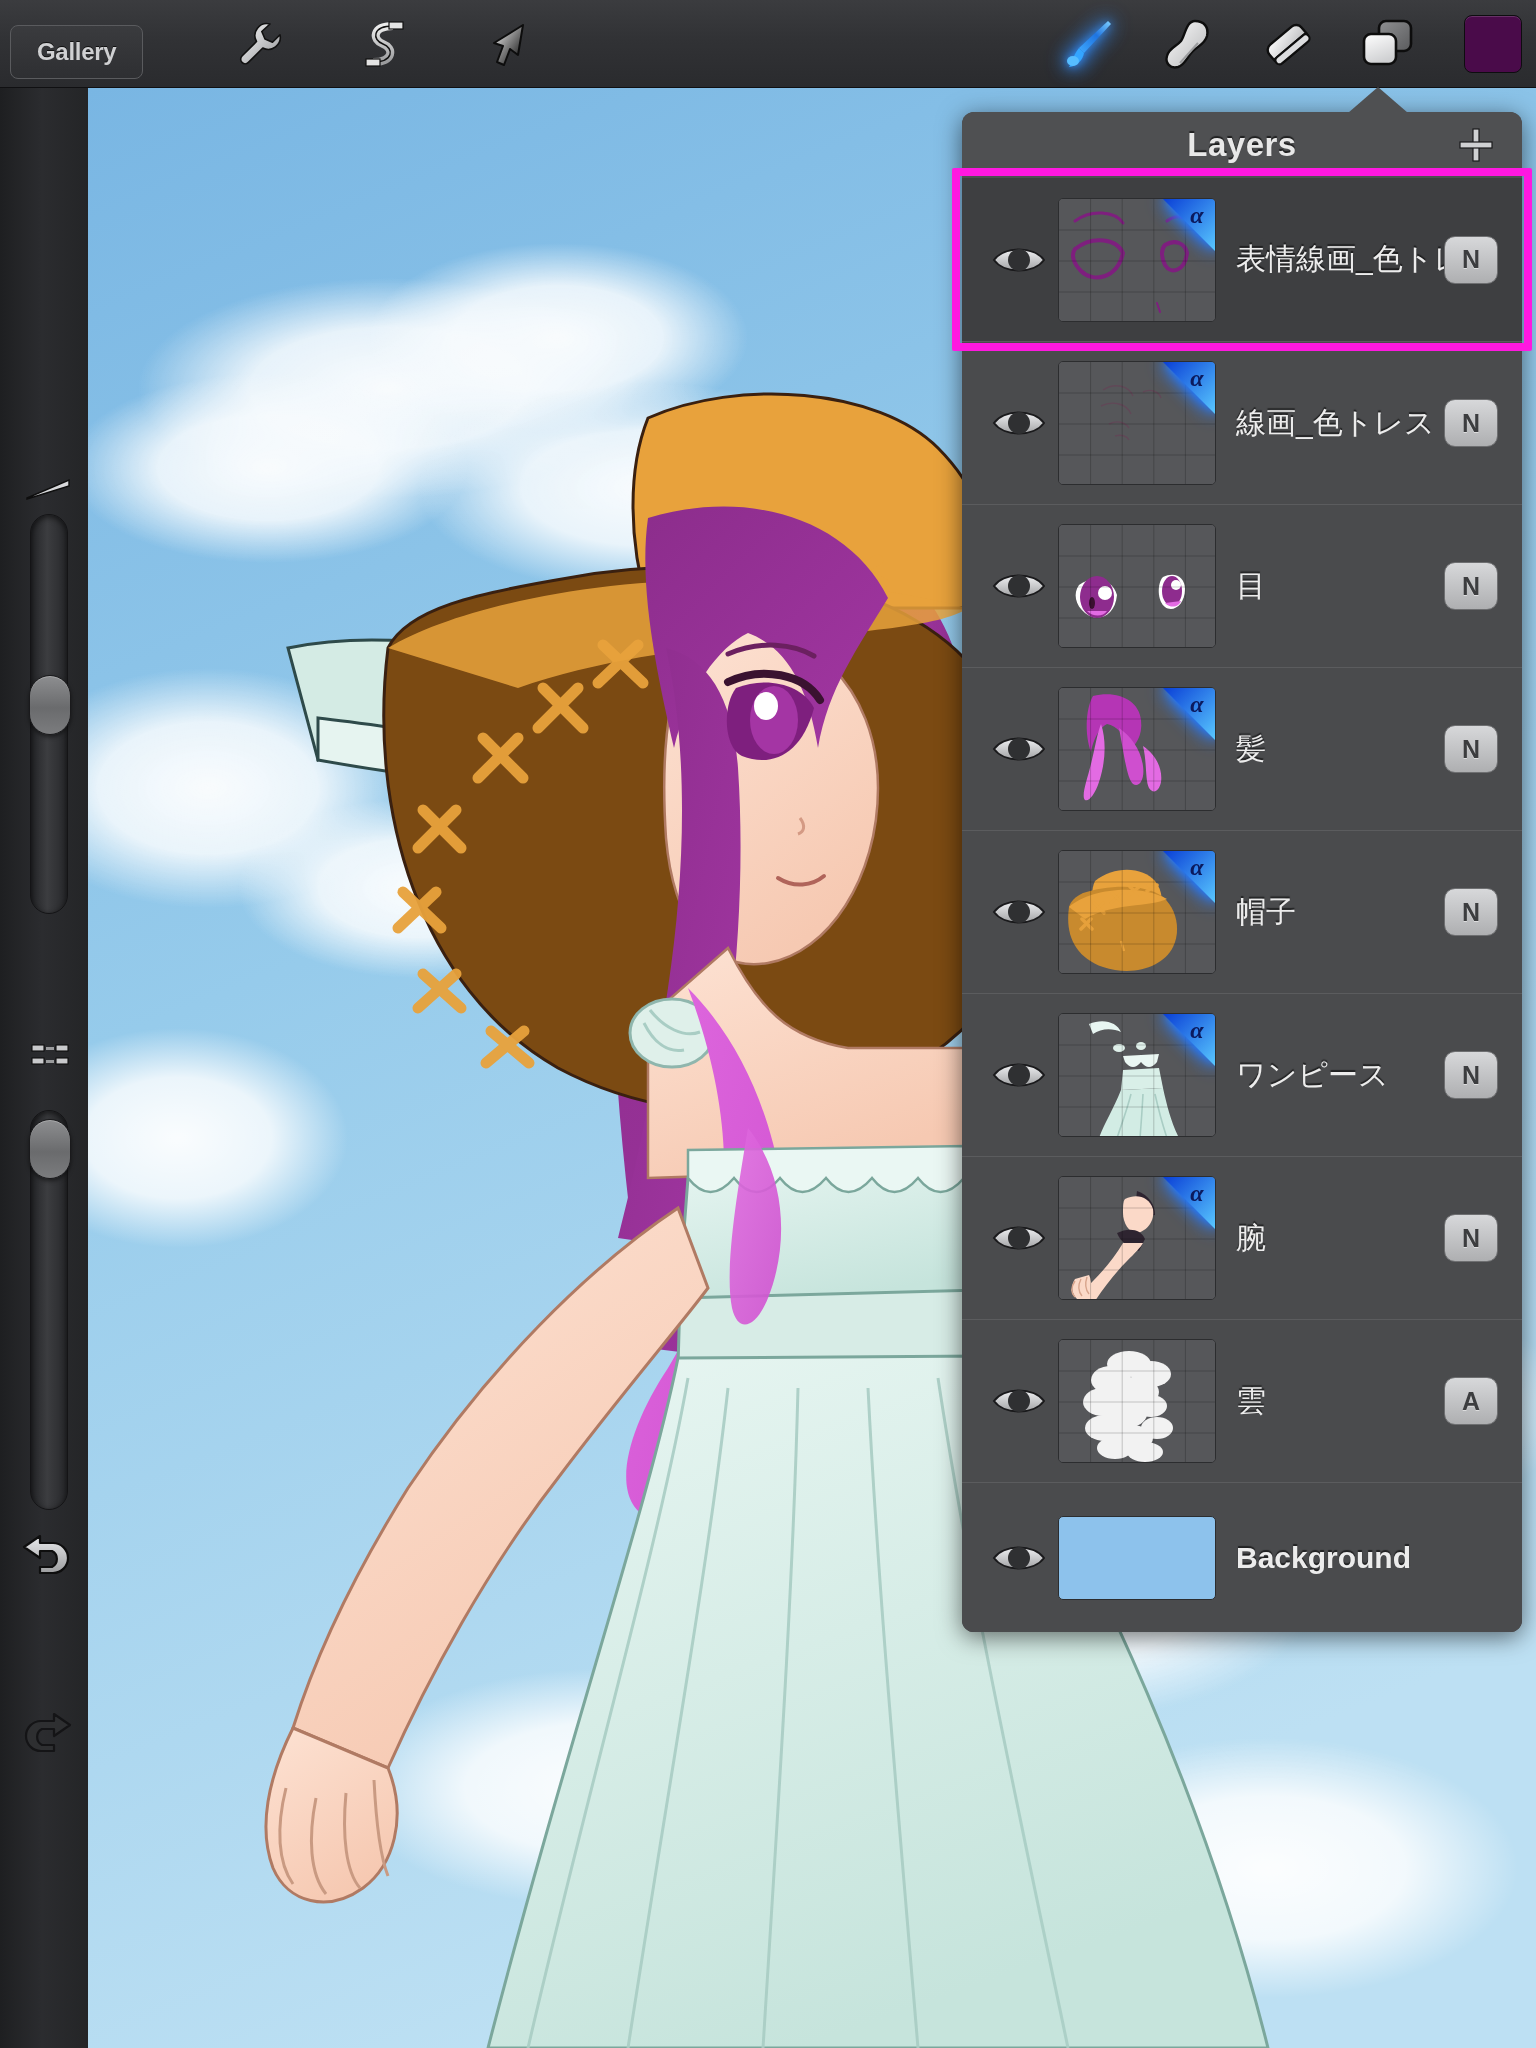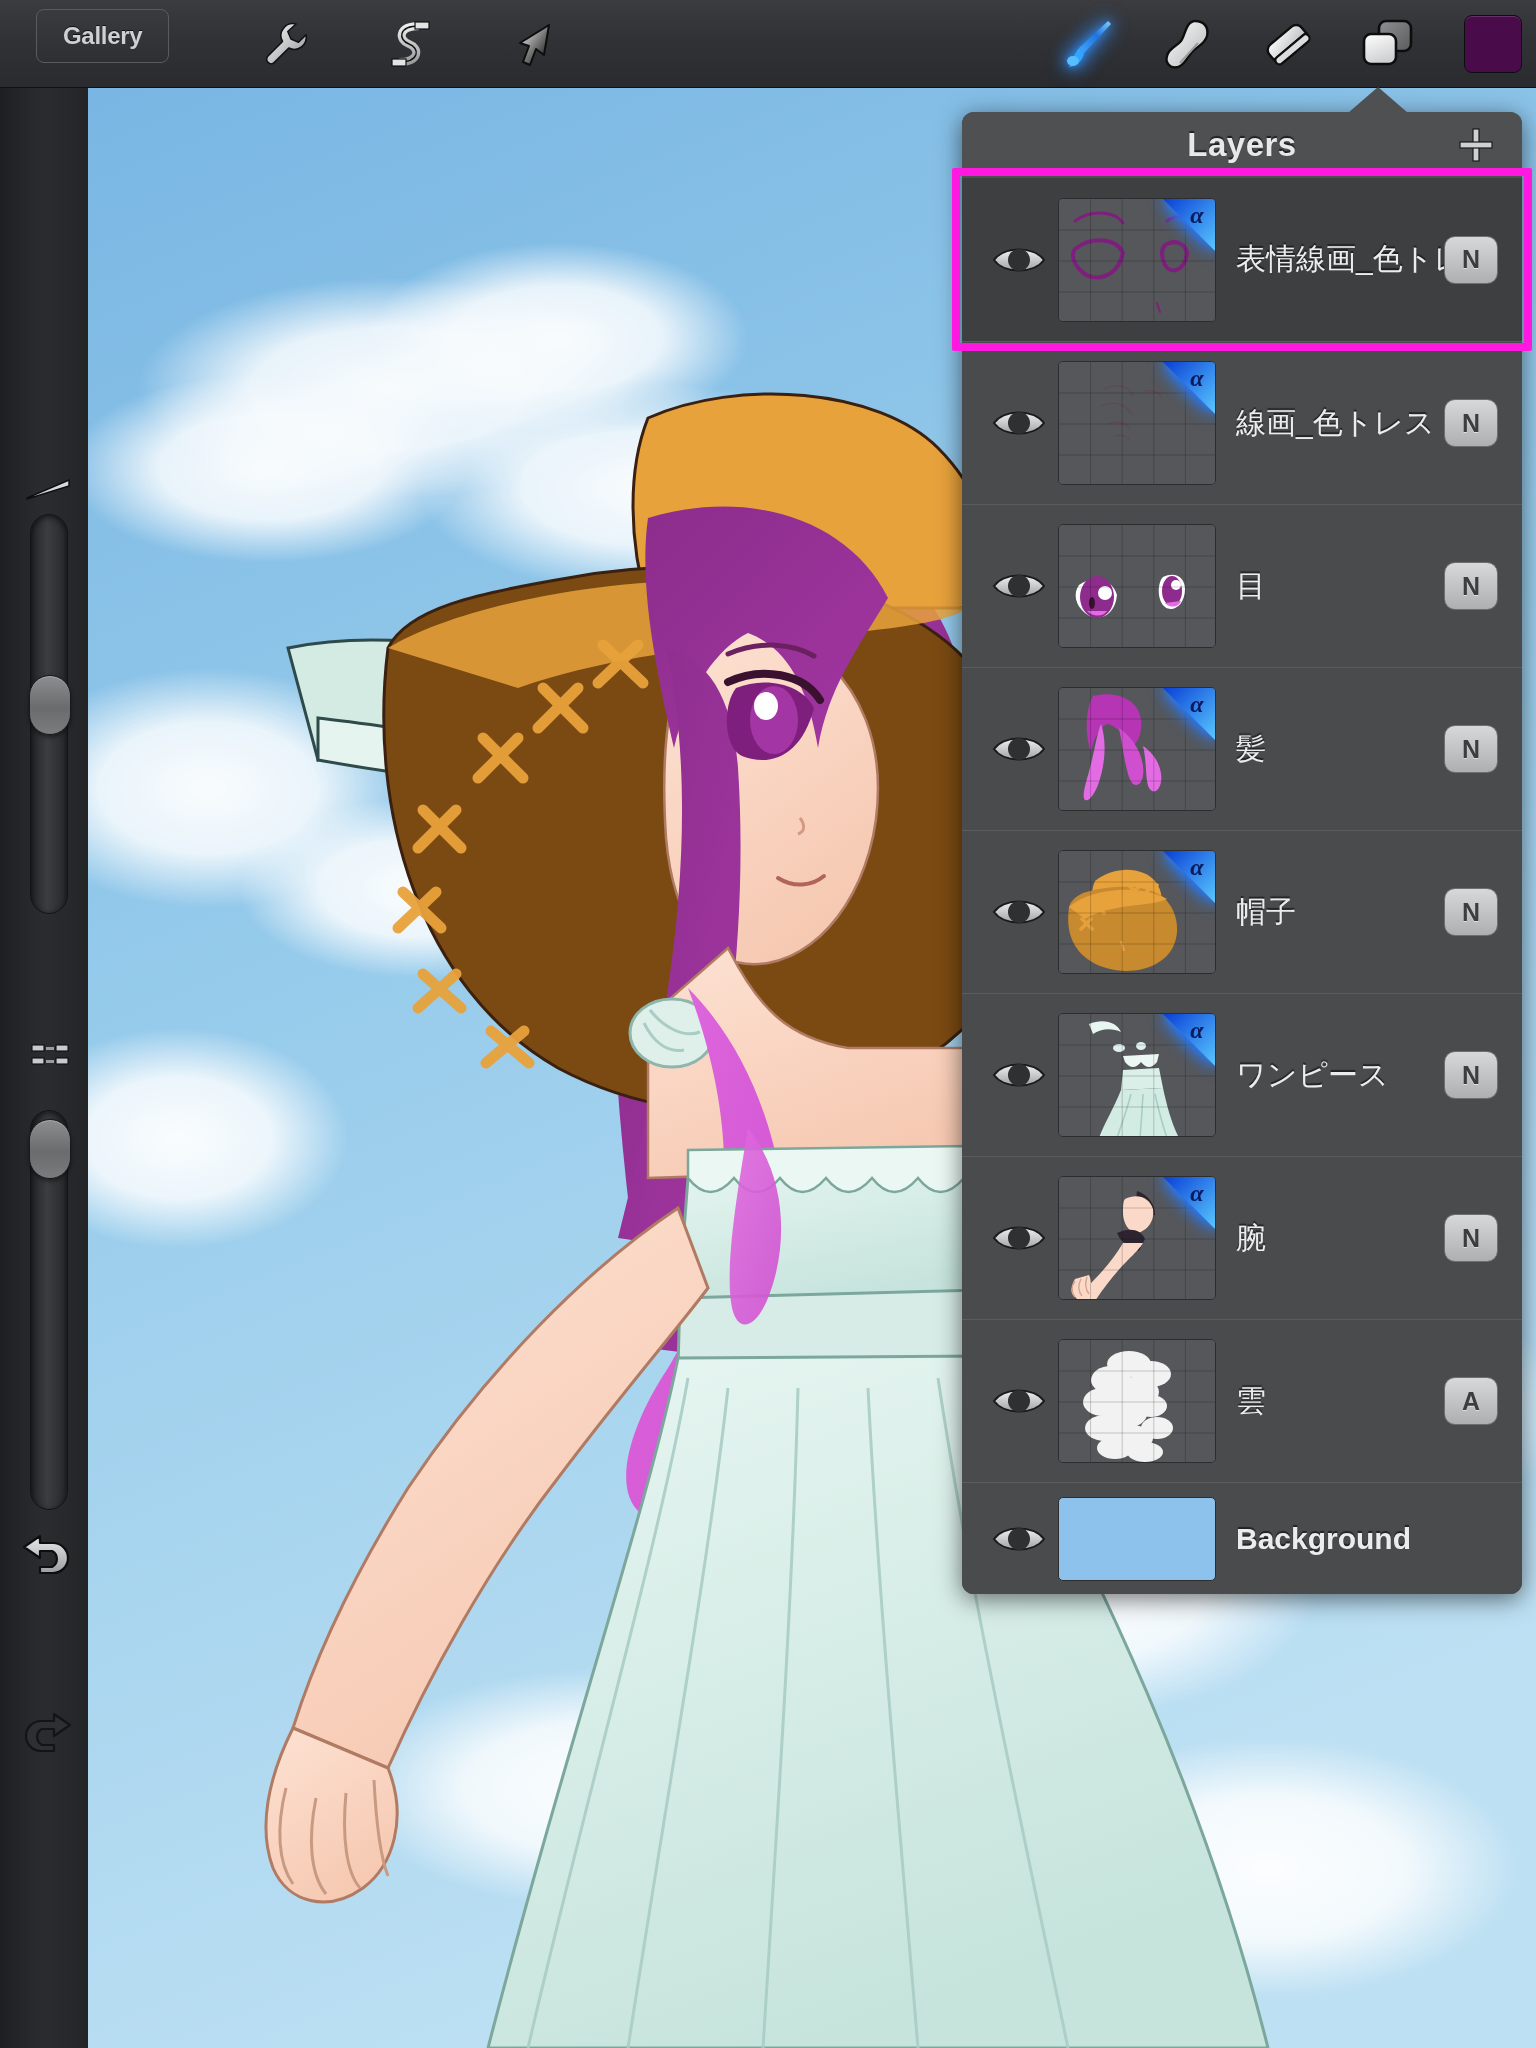--- a/index.html
+++ b/index.html
@@ -11,21 +11,21 @@
   }
   #app { position:relative; width:1536px; height:2048px; background:#242427; }
 
   
   .toolbar {
     position:absolute; left:0; top:0; width:1536px; height:88px;
     background:linear-gradient(180deg,#3b3c3f 0%,#313235 45%,#2a2b2e 100%);
     border-bottom:1px solid #101012;
     display:flex; align-items:center;
   }
-  .tb-left { display:flex; align-items:flex-start; gap:0px; padding-left:36px; }
+  .tb-left { display:flex; align-items:flex-end; gap:0px; padding-left:10px; }
   .tb-right { display:flex; align-items:center; margin-left:auto; padding-right:14px; }
 
   .gallery-btn {
     height:54px; padding:0 26px;
     display:flex; align-items:center; justify-content:center;
     background:linear-gradient(180deg,#3a3b3e,#2e2f32);
     border:1px solid #5a5b5e; border-radius:8px;
     color:#cfd0d2; font-size:24px; font-weight:bold;
     text-shadow:0 -1px 0 #111;
     letter-spacing:-0.3px;
@@ -835,21 +835,21 @@
                 </g>
                 <g stroke="rgba(0,0,0,.20)" stroke-width="1">
                   <path d="M31.6 0V124M63.2 0V124M94.8 0V124M126.4 0V124"></path>
                   <path d="M0 31H158M0 62H158M0 93H158"></path>
                 </g>
               </svg></div>
           </div>
           <div class="layer-name">雲</div>
           <div class="blend-chip">A</div>
         </div>
-        <div class="layer-row" style="height: 112px;">
+        <div class="layer-row" style="height: 150px;">
           <div class="eye">
             <svg width="54" height="36" viewBox="0 0 54 36">
               <defs>
                 <linearGradient id="eg" x1="0" y1="0" x2="0" y2="1">
                   <stop offset="0" stop-color="#f0f1f3"></stop>
                   <stop offset="1" stop-color="#a2a3a5"></stop>
                 </linearGradient>
               </defs>
               <path d="M2 18 C12 4 42 4 52 18 C42 32 12 32 2 18Z" fill="url(#eg)" stroke="#1a1a1c" stroke-width="2"></path>
               <circle cx="27" cy="18" r="11" fill="#2f3032"></circle>

